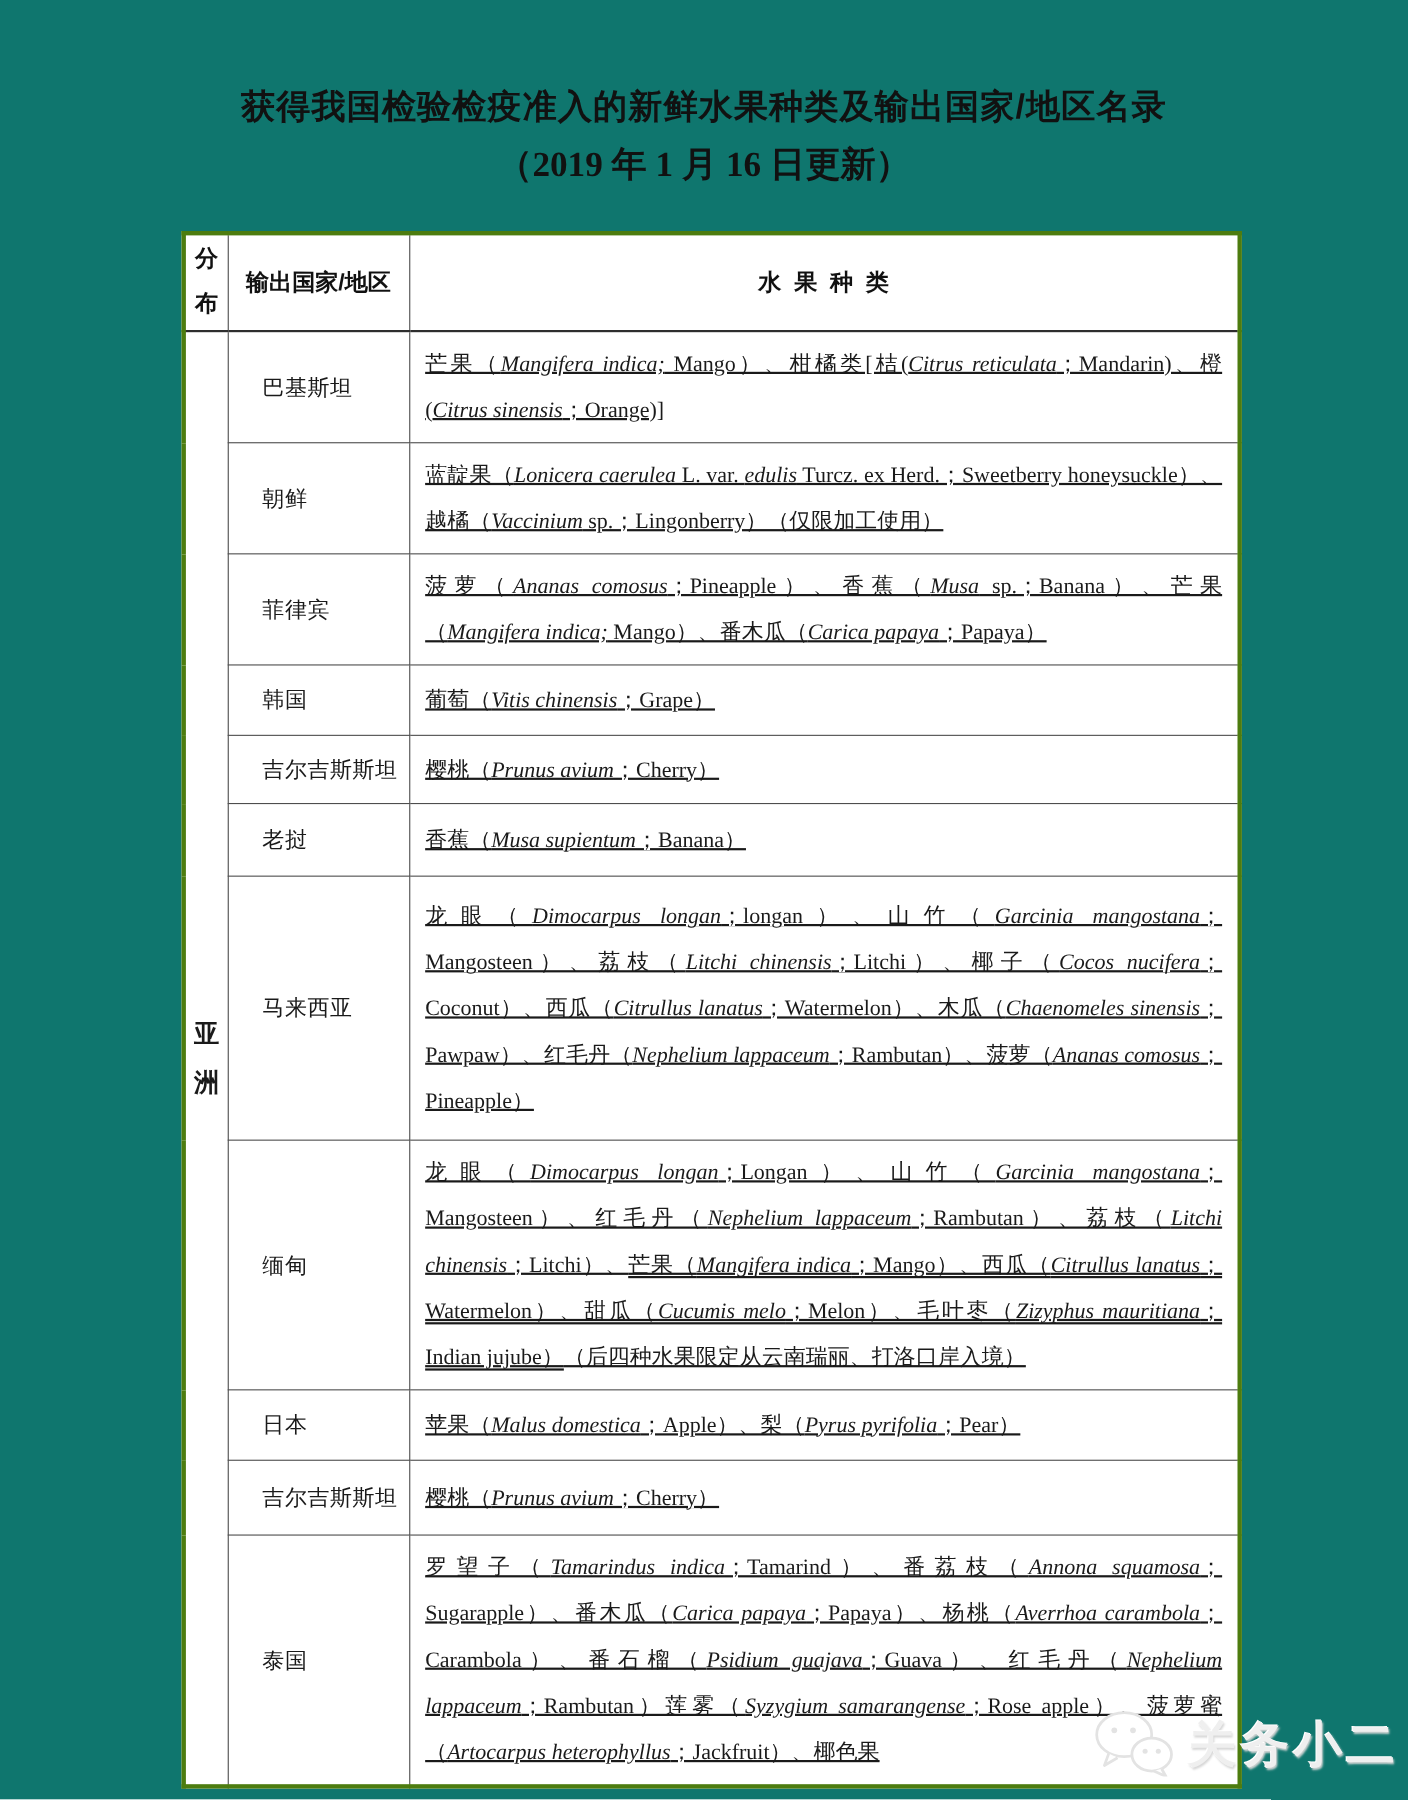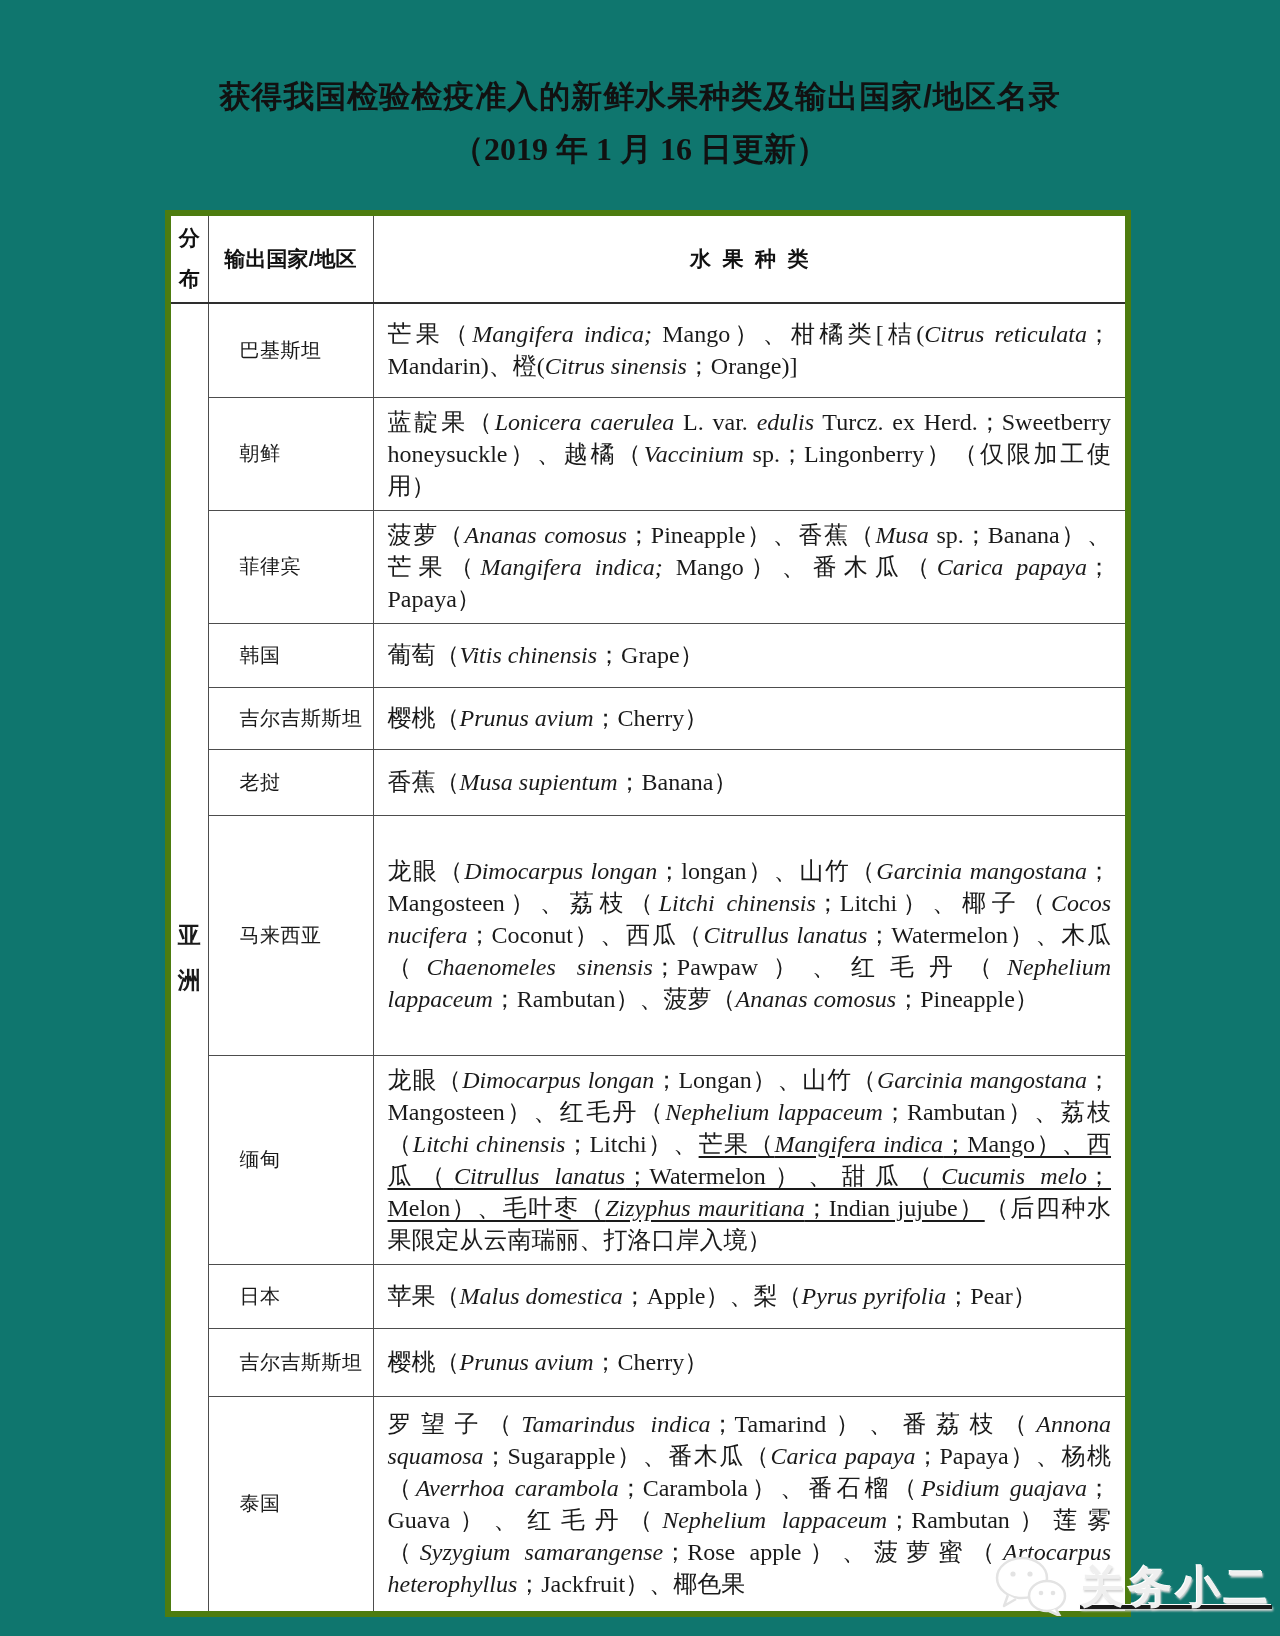--- a/index.html
+++ b/index.html
@@ -39,21 +39,21 @@
     width:960px;
     border-collapse:collapse;
     table-layout:fixed;
     background:#fff;
   }
   table.fruit-table td, table.fruit-table th{
     border:1px solid #4d4d4d;
     vertical-align:middle;
     overflow:hidden;
   }
-  table.fruit-table{border:6px solid #4d7c0f;}
+  table.fruit-table{border:4px solid #4d7c0f;}
   tr.head th{
     border-bottom:2px solid #2e2e2e;
     font-family:"Liberation Sans","DejaVu Sans",sans-serif;
     font-weight:bold;
     font-size:21px;
     color:#111;
     text-align:center;
     height:84px;
     background:#fff;
   }
@@ -71,41 +71,41 @@
     font-weight:bold;
     font-size:23px;
     text-align:center;
   }
   td.country{
     font-size:20px;
     padding:6px 6px 6px 31px;
     letter-spacing:0.5px;
   }
   td.fruits{
-    font-size:24px;
-    line-height:32px;
+    font-size:20px;
+    line-height:42px;
     padding:8px 14px;
     text-align:justify;
     text-justify:inter-character;
+    text-decoration:underline;
   }
   td.fruits .it{font-style:italic;}
   td.fruits .ul{text-decoration:underline;text-underline-offset:4px;}
   
   tr.h2a{height:94px;} tr.h2b{height:88px;}
   tr.h1a{height:64px;} tr.h1b{height:62px;} tr.h1c{height:66px;} tr.h1d{height:68px;}
   tr.h5a{height:240px;} tr.h5b{height:208px;} tr.h5c{height:218px;}
   
   .watermark{
     position:absolute;
     right:8px; bottom:16px;
     display:flex;
     align-items:center;
     gap:10px;
     user-select:none;
-    text-decoration:underline;
   }
   .watermark-text{
     font-family:"Liberation Sans","DejaVu Sans",sans-serif;
     font-size:44px;
     font-weight:bold;
     color:#efefef;
     text-shadow:-1px -1px 0 #ffffff, 1px 2px 2px #d6d6d6;
     letter-spacing:4px;
   }
 </style>

